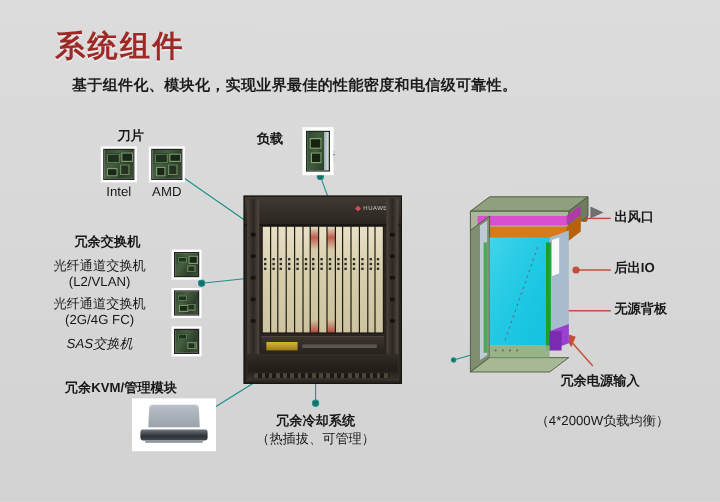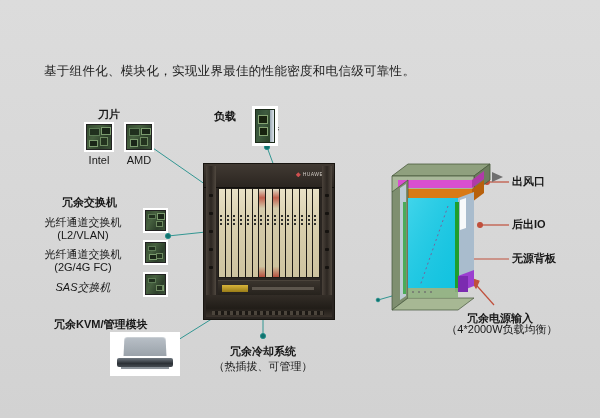--- a/index.html
+++ b/index.html
@@ -29,24 +29,24 @@
     left: 46px;
     top: 22px;
     font-size: 25px;
     font-weight: bold;
     color: #9e2a28;
     letter-spacing: 2px;
     text-shadow: 0 1px 0 rgba(255,255,255,0.45);
   }
   .subtitle {
     position: absolute;
-    left: 44px;
+    left: 60px;
     top: 63px;
     font-size: 12.5px;
-    font-weight: normal;
+    font-weight: bold;
     color: #1c1c1c;
     letter-spacing: 0.3px;
   }
 
   
   .lbl {
     position: absolute;
     font-size: 11px;
     color: #181818;
     line-height: 13.5px;
@@ -278,20 +278,21 @@
     width: 600px;
     height: 418px;
     pointer-events: none;
   }
 </style>
 </head>
 <body>
 
 <div id="slide">
 
+  <div class="title">系统组件</div>
   <div class="subtitle">基于组件化、模块化，实现业界最佳的性能密度和电信级可靠性。</div>
 
   <svg class="wires" viewBox="0 0 600 418">
     <g stroke="#1f8f8a" stroke-width="0.9" fill="#13726e">
 
       <line x1="150" y1="146" x2="222" y2="196"></line>
       <circle cx="150" cy="146" r="2.6"></circle>
       <circle cx="222" cy="196" r="2.2"></circle>
 
       <line x1="267" y1="147" x2="285" y2="196"></line>
@@ -518,15 +519,15 @@
   </div>
 
   <div class="lbl bold" style="left:512px; top:175px;">出风口</div>
   <div class="lbl bold" style="left:512px; top:218px;">后出IO</div>
   <div class="lbl bold" style="left:512px; top:252px;">无源背板</div>
 
   <div class="lbl bold center" style="left:208px; top:345px; width:110px;">冗余冷却系统</div>
   <div class="lbl center" style="left:203px; top:360px; width:120px;">（热插拔、可管理）</div>
 
   <div class="lbl bold center" style="left:440px; top:312px; width:120px;">冗余电源输入</div>
-  <div class="lbl center" style="left:432px; top:323px; width:140px;">（4*2000W负载均衡）</div>
+  <div class="lbl center" style="left:432px; top:345px; width:140px;">（4*2000W负载均衡）</div>
 
 </div>
 
 </body></html>

